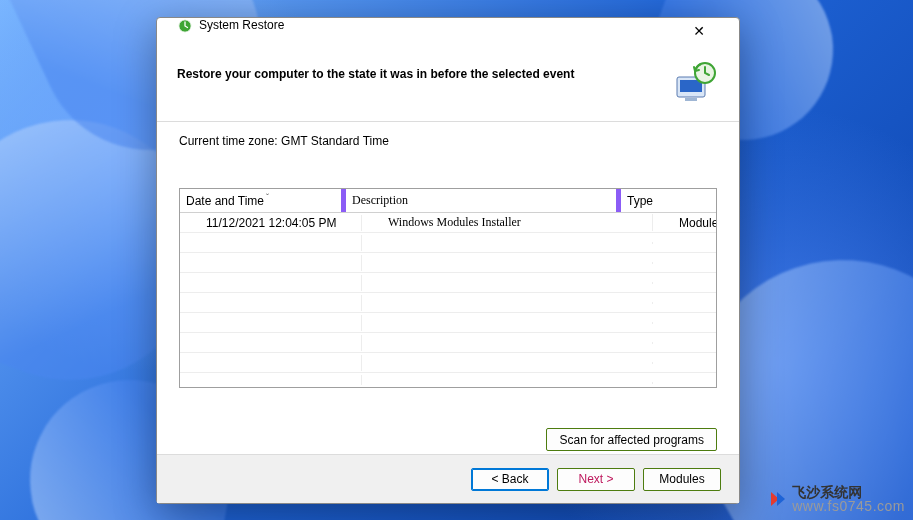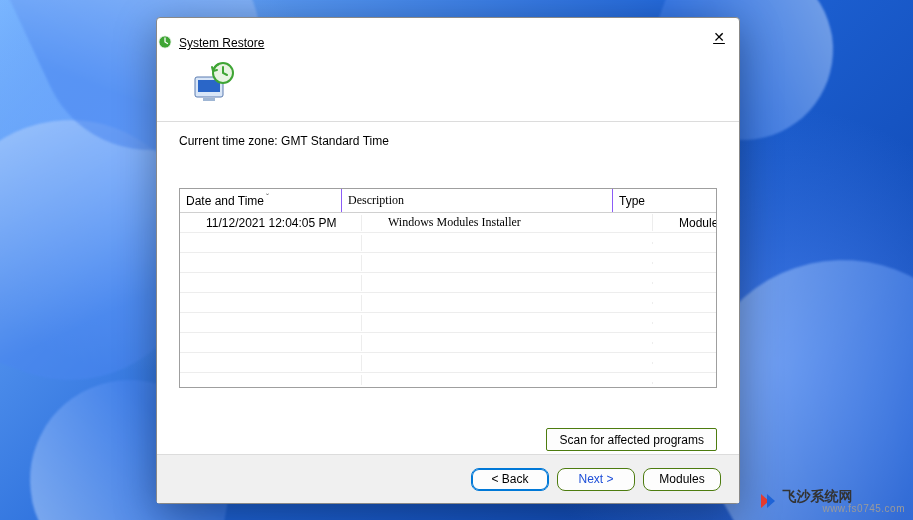--- a/index.html
+++ b/index.html
@@ -10,64 +10,64 @@
   }
   
   .petal{position:absolute;border-radius:50% 50% 50% 0;background:linear-gradient(135deg,#cfe4ff 0%,#4a86f0 70%);opacity:.55;filter:blur(1px);}
   .p1{width:260px;height:260px;left:-60px;top:120px;transform:rotate(20deg);}
   .p2{width:220px;height:220px;left:40px;top:-70px;transform:rotate(65deg);}
   .p3{width:300px;height:300px;right:-80px;bottom:-40px;transform:rotate(-30deg);}
   .p4{width:180px;height:180px;right:80px;top:-40px;transform:rotate(110deg);}
   .p5{width:200px;height:200px;left:30px;bottom:-60px;transform:rotate(-80deg);}
 
   .dialog{position:absolute;left:156px;top:17px;width:582px;height:485px;background:#fff;border:1px solid #888;border-radius:4px;box-shadow:0 10px 40px rgba(0,0,0,.35);display:flex;flex-direction:column;}
-  .titlebar{height:32px;display:flex;align-items:flex-end;padding:0 0;border-bottom:1px solid rgba(0,0,0,0);text-decoration:underline;}
+  .titlebar{height:32px;display:flex;align-items:flex-start;padding:0 20px;border-bottom:1px solid rgba(0,0,0,0);}
   .title-icon{width:16px;height:16px;margin-right:6px;display:flex;align-items:center;justify-content:center;}
   .title-text{font-size:12px;}
   .titlebar-spacer{flex:1;}
   .close-btn{width:40px;height:26px;display:flex;align-items:center;justify-content:center;border-radius:2px;}
   .close-x{font-size:14px;line-height:1;}
 
   .header-area{padding:8px 20px 18px 20px;display:flex;align-items:flex-start;}
   .header-text{font-weight:700;font-size:12px;flex:1;padding-top:8px;}
   .header-icon{width:48px;height:42px;margin-left:12px;margin-top:2px;}
 
   .divider{height:1px;background:#dcdcdc;margin:0;}
 
   .body-area{padding:12px 22px 0 22px;flex:1;display:flex;flex-direction:column;gap:30px;}
   .tz-line{font-size:12px;margin-bottom:10px;}
 
   .grid{border:1px solid #9f9f9f;height:198px;background:#fff;}
   .grid-header{display:flex;background:#fff;border-bottom:1px solid #d0d0d0;}
-  .gh-cell{padding:4px 6px;font-size:12px;border-right:1px solid #8b5cf6;display:flex;align-items:center;position:relative;}
+  .gh-cell{padding:4px 6px;font-size:12px;border-right:5px solid #8b5cf6;display:flex;align-items:center;position:relative;}
   .gh-cell:last-child{border-right:none;align-items:center;}
   .col-date{width:149px;}
   .col-desc{width:258px;font-family:Liberation Serif, serif;}
   .col-type{flex:1;}
   .sort-ind{margin-left:2px;font-size:9px;color:#555;position:relative;top:-4px;}
   .grid-body{height:172px;overflow:hidden;}
   .grid-row{display:flex;border-bottom:1px solid #ededed;height:19px;align-items:center;}
   .gr-cell{padding:1px 6px;font-size:12px;border-right:1px solid #ededed;overflow:hidden;white-space:nowrap;margin-left:20px;}
   .gr-cell:last-child{border-right:none;}
   .grid-row.empty .gr-cell{color:transparent;}
 
   .scan-row{display:flex;justify-content:flex-end;margin-top:10px;}
   .btn{height:23px;padding:0 12px;font-size:12px;background:#fdfdfd;border:1px solid #4d7c0f;border-radius:2px;display:inline-flex;align-items:center;justify-content:center;min-width:60px;}
-  .btn.disabled{color:#1d4ed8;}
+  .btn.disabled{color:#be185d;}
   .btn.primary{border-color:#0078d7;box-shadow:0 0 0 1px #0078d7 inset;}
   .scan-btn{min-width:154px;}
 
   .footer{height:48px;border-top:1px solid #dcdcdc;display:flex;align-items:center;justify-content:flex-end;padding:0 18px;gap:8px;background:#f0f0f0;}
-  .footer .btn{min-width:78px;border-radius:8px;}
+  .footer .btn{min-width:78px;}
 
   .watermark{position:absolute;right:8px;bottom:6px;display:flex;align-items:center;gap:6px;}
   .wm-logo{width:18px;height:18px;}
   .wm-text{display:flex;flex-direction:column;line-height:1.05;}
   .wm-main{font-size:14px;font-weight:600;color:#333;}
-  .wm-sub{font-size:10px;color:#9a9a9a;letter-spacing:.5px;margin-left:40px;}
+  .wm-sub{font-size:14px;color:#9a9a9a;letter-spacing:.5px;}
 </style>
 </head>
 <body>
 
 <div class="desktop">
   <div class="petal p1"></div>
   <div class="petal p2"></div>
   <div class="petal p3"></div>
   <div class="petal p4"></div>
   <div class="petal p5"></div>
@@ -84,20 +84,21 @@
         </svg>
       </span>
       <span class="title-text">System Restore</span>
       <span class="titlebar-spacer"></span>
       <div class="close-btn">
         <span class="close-x">✕</span>
       </div>
     </div>
 
     <div class="header-area">
+      <div class="header-text">Restore your computer to the state it was in before the selected event</div>
       <div class="header-icon">
         <svg viewBox="0 0 48 42" width="48" height="42">
           <rect x="6" y="16" width="28" height="20" rx="2" fill="#d9e6f7" stroke="#5a7bb0" stroke-width="1"></rect>
           <rect x="9" y="19" width="22" height="12" fill="#2a66c8"></rect>
           <rect x="14" y="37" width="12" height="3" fill="#9fb6d4"></rect>
           <circle cx="34" cy="12" r="10" fill="#e9f4e3" stroke="#3fa535" stroke-width="2"></circle>
           <path d="M34 6 L34 12 L38 14" stroke="#3fa535" stroke-width="2" fill="none" stroke-linecap="round"></path>
           <path d="M24 10 A10 10 0 0 1 30 3" fill="none" stroke="#3fa535" stroke-width="2"></path>
           <path d="M23 6 L24 10 L28 9" fill="none" stroke="#3fa535" stroke-width="2" stroke-linecap="round" stroke-linejoin="round"></path>
         </svg>

